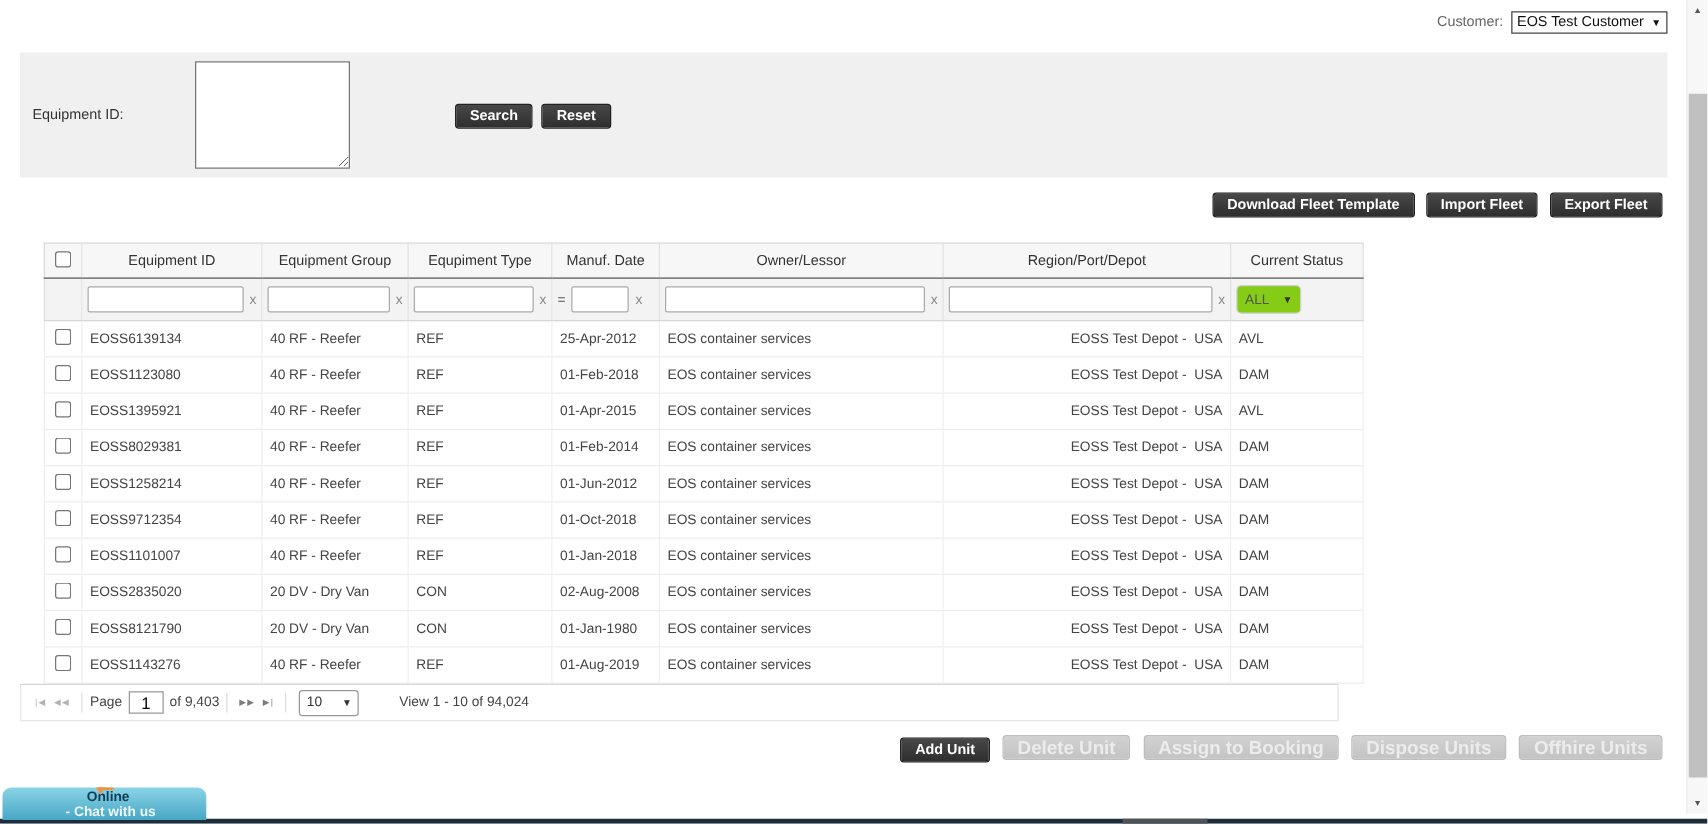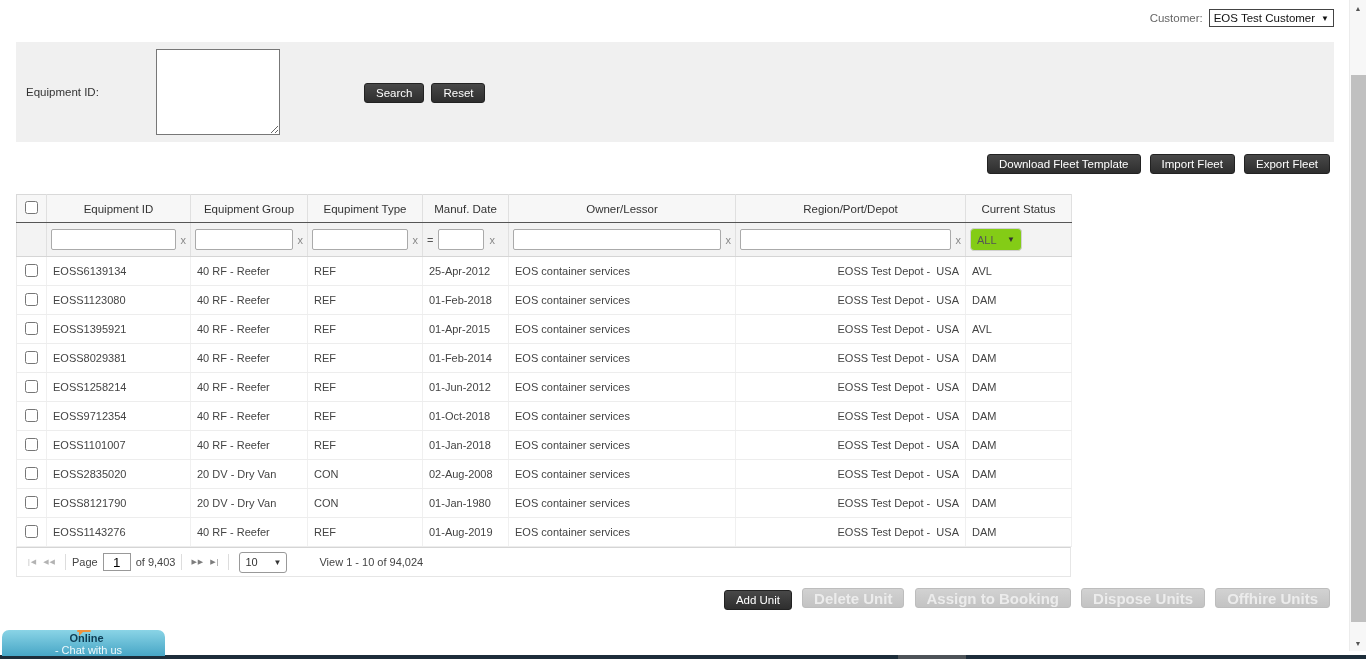--- a/index.html
+++ b/index.html
@@ -33,35 +33,35 @@
   .search-panel { margin-top:9px; height:100px; background:#f0f0f0; position:relative; }
   .eq-label { position:absolute; left:10px; top:44px; color:#333; font-size:11.5px; }
   .eq-textarea {
     position:absolute; left:140px; top:7px; width:124px; height:86px;
     border:1px solid #777; background:#fff; resize:both; font-family:inherit; font-size:11px;
   }
   .panel-buttons { position:absolute; left:348px; top:41px; display:flex; gap:7px; }
 
   .btn-dark {
     background:linear-gradient(#484848,#2e2e2e); color:#fff; border:1px solid #222;
-    border-radius:3px; font-weight:normal; font-size:11.5px; height:20px;
+    border-radius:3px; font-weight:bold; font-size:11.5px; height:20px;
     padding:0 11px; cursor:pointer; font-family:inherit;
   }
   .btn-disabled {
     background:linear-gradient(#d2d2d2,#c3c3c3); color:#ececec; border:1px solid #bdbdbd;
     border-radius:3px; font-weight:bold; font-size:15px; height:20px;
     padding:0 11px; cursor:default; font-family:inherit;
   }
 
   .fleet-row { margin-top:12px; text-align:right; padding-right:4px; }
   .fleet-row button { margin-left:6px; }
 
   
   .grid { margin-top:20px; width:1055px; }
-  table { border-collapse:collapse; table-layout:fixed; width:1055px; }
+  table { border-collapse:collapse; table-layout:fixed; width:1055px;margin-left:19px; }
   th, td { overflow:hidden; white-space:nowrap; }
   thead th {
     height:28px; background:#f7f7f7; color:#333; font-weight:400; font-size:11.5px;
     border-top:1px solid #d9d9d9; border-right:1px solid #e0e0e0; border-bottom:1px solid #555;
     text-align:center;
   }
   thead th:first-child { border-left:1px solid #d9d9d9; }
   tr.filter-row td {
     height:34px; background:#f3f3f3; border-right:1px solid #e0e0e0;
     border-bottom:1px solid #d5d5d5; padding:0 4px; vertical-align:middle;
@@ -110,21 +110,21 @@
     position:absolute; left:2px; bottom:3px; width:163px; height:26px;
     background:linear-gradient(#8ad4e6,#47a6c6); border-radius:7px 7px 0 0;
     display:flex; align-items:center; padding-left:10px; z-index:5;flex-direction:column;
   }
   .chat-bubble { width:14px; height:11px; background:#f0923e; border-radius:3px; position:relative; margin-right:9px; }
   .chat-bubble::after {
     content:""; position:absolute; left:2px; bottom:-4px;
     border:3px solid transparent; border-top-color:#f0923e; border-left-color:#f0923e;
   }
   .chat-status { font-weight:bold; color:#0e3d55; margin-right:4px; }
-  .chat-text { color:#eef9fc; }
+  .chat-text { color:#eef9fc;font-weight:bold; }
 
   
   .bottom-bar { position:absolute; left:0; right:0; bottom:0; height:4px; background:#1d2d3a; }
   .bottom-bar .seg { position:absolute; left:898px; width:68px; top:0; bottom:0; background:#4d5358; }
 
   
   .scrollbar {
     position:absolute; top:0; right:0; width:17px; height:651px; background:#f7f7f7;
     border-left:1px solid #ececec;
   }

